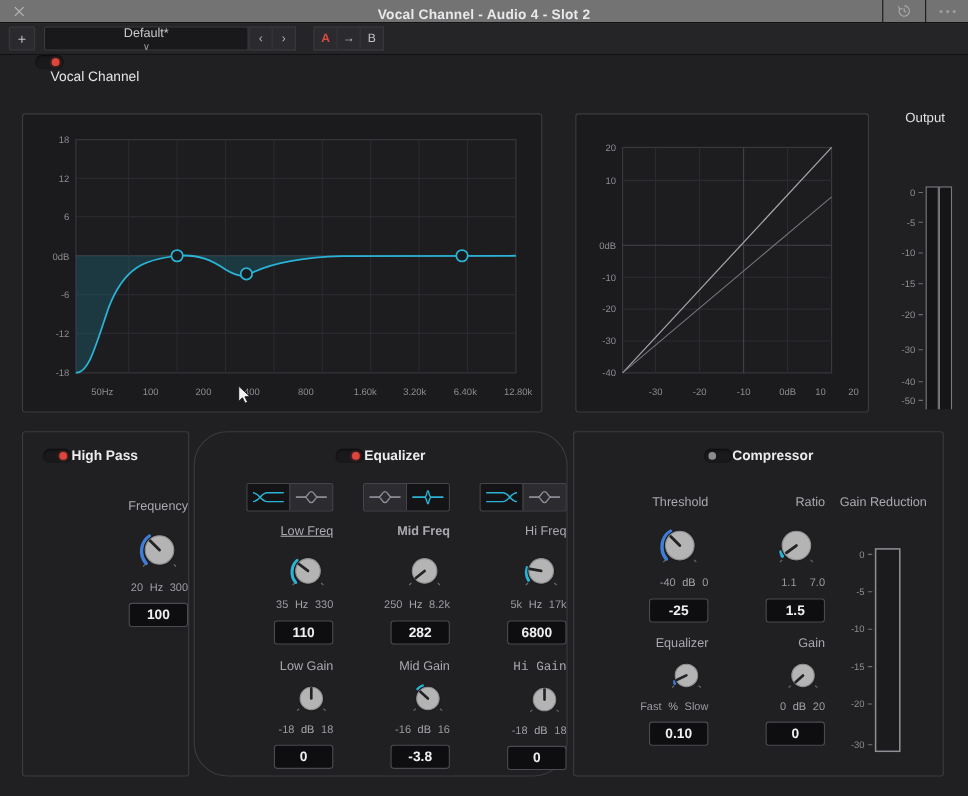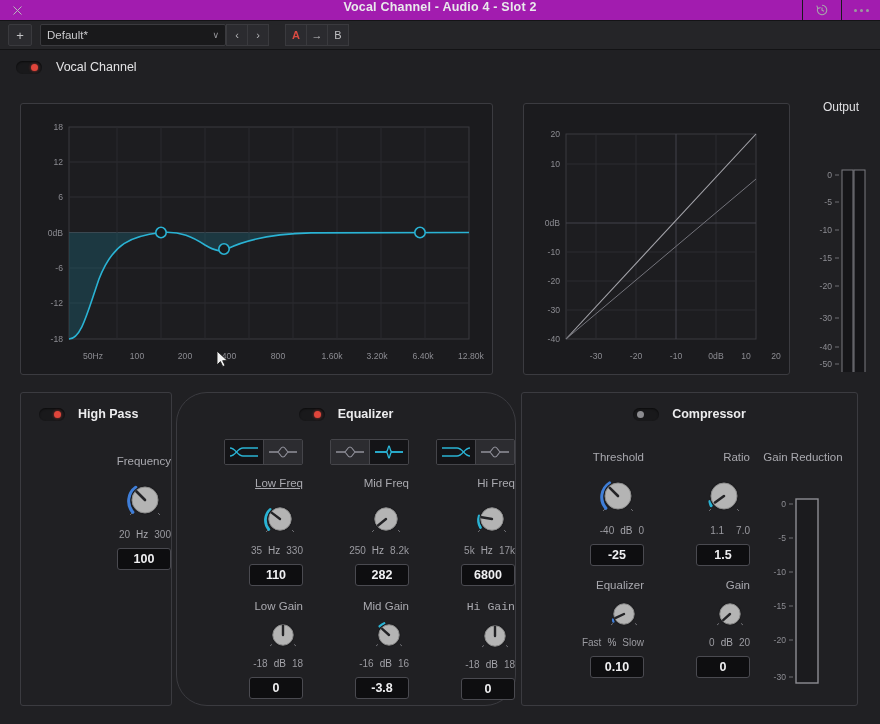--- a/index.html
+++ b/index.html
@@ -6,23 +6,23 @@
   body{
     width:880px;height:724px;overflow:hidden;
     font-family:"Liberation Sans","DejaVu Sans",sans-serif;
     color:#d2d2d4;
     -webkit-font-smoothing:antialiased;
   }
   .app{position:relative;width:880px;height:724px;background:#202023;}
 
   
   .titlebar{
-    position:relative;height:20px;background:#a21caf;
+    position:relative;height:20px;background:#737373;
     border-bottom:1px solid #141416;
-    display:flex;align-items:flex-start;gap:40px;
+    display:flex;align-items:flex-end;gap:40px;
   }
   .tb-close{
     width:34px;height:20px;display:flex;align-items:center;justify-content:center;
     color:#b9b9bc;font-size:11px;line-height:1;cursor:pointer;
   }
   .tb-title{
     position:absolute;left:0;right:0;text-align:center;
     font-size:12.5px;font-weight:bold;color:#e9e9eb;letter-spacing:.2px;
     pointer-events:none;
   }
@@ -41,62 +41,62 @@
     display:flex;align-items:center;padding:0 8px;gap:0;
   }
   .pb-plus{
     width:22px;height:20px;border:1px solid #3a3a3e;border-radius:2px;
     background:#2b2b2f;display:flex;align-items:center;justify-content:center;
     font-size:13px;color:#c3c3c6;cursor:pointer;line-height:1;
   }
   .pb-select{
     margin-left:8px;width:172px;height:20px;background:#19191b;
     border:1px solid #3a3a3e;border-radius:2px;display:flex;align-items:center;
-    padding:0 6px;cursor:pointer;
+    padding:0 6px;cursor:pointer;flex-direction:column;
   }
   .pb-select .lbl{flex:1;font-size:11.5px;color:#c9c9cc;}
   .pb-select .chev{font-size:9px;color:#9a9a9e;}
   .pb-arrow{
     width:20px;height:20px;border:1px solid #3a3a3e;border-left:none;
     background:#2b2b2f;display:flex;align-items:center;justify-content:center;
     font-size:11px;color:#b6b6b9;cursor:pointer;
   }
   .pb-arrow.first{border-left:1px solid #3a3a3e;}
   .ab-group{margin-left:16px;display:flex;}
   .ab-btn{
     width:20px;height:20px;border:1px solid #3a3a3e;background:#2b2b2f;
     display:flex;align-items:center;justify-content:center;
     font-size:11px;color:#c1c1c4;cursor:pointer;border-left:none;
   }
   .ab-btn.first{border-left:1px solid #3a3a3e;}
   .ab-btn.active{color:#d94b42;font-weight:bold;}
 
   
-  .masterrow{height:34px;display:flex;align-items:center;padding:0 16px;}
+  .masterrow{height:34px;display:flex;padding:0 32px;flex-direction:column;}
   .toggle{
     width:26px;height:13px;border-radius:7px;background:#19191b;
     position:relative;cursor:pointer;flex:none;
     box-shadow:inset 0 1px 2px rgba(0,0,0,.6);
   }
   .toggle i{
     position:absolute;top:3px;width:7px;height:7px;border-radius:50%;display:block;
   }
   .toggle.on i{right:4px;background:#e0453b;box-shadow:0 0 3px rgba(224,69,59,.7);}
   .toggle.off i{left:4px;background:#8c8c90;}
   .masterrow .name{margin-left:14px;font-size:12.5px;color:#e3e3e5;}
 
   
   .panel{
     background:#202023;border:1px solid #3b3b40;border-radius:3px;
     position:absolute;box-sizing:border-box;
   }
   .graph-panel{background:#1b1b1e;}
 
   .sec-head{
-    display:flex;align-items:center;justify-content:center;gap:13px;
+    display:flex;align-items:center;justify-content:center;
     height:26px;margin-top:8px;
   }
   .sec-head .title{font-size:12.5px;font-weight:bold;color:#ececee;}
   .sec-head.left{justify-content:flex-start;padding-left:18px;}
 
   
   .axlbl{font-size:8.6px;fill:#8c8c92;font-family:"Liberation Sans",sans-serif;}
   .knob-label{font-size:11.5px;color:#a9a9af;margin-bottom:7px;}
   .knob{position:relative;}
   .knob svg{display:block;}
@@ -401,21 +401,21 @@
             <path d="M1 8 L9 8 C12 8 12 13 15 13 C18 13 18 8 21 8 L29 8" fill="none" stroke="#90909a" stroke-width="1.2"></path>
           </svg>
         </div>
         <div class="opt sel">
           <svg width="30" height="16" viewBox="0 0 30 16">
             <path d="M1 8 L12 8 C14 8 14 2 15 2 C16 2 16 8 18 8 L29 8" fill="none" stroke="#2ab3d4" stroke-width="1.3"></path>
             <path d="M1 8 L12 8 C14 8 14 14 15 14 C16 14 16 8 18 8 L29 8" fill="none" stroke="#2ab3d4" stroke-width="1.3"></path>
           </svg>
         </div>
       </div>
-      <div class="knob-label" style="margin-top:12px;">Mid Freq</div>
+      <div class="knob-label" style="margin-top:12px;font-weight:bold;">Mid Freq</div>
       <div class="knob">
         <svg width="46" height="46" viewBox="0 0 46 46">
           <circle cx="23" cy="23" r="12.6" fill="#1c1c1f"></circle>
           <circle cx="23" cy="23" r="11.2" fill="#b4b4b4"></circle>
           <circle cx="23" cy="23" r="11.2" fill="none" stroke="#8e8e8e" stroke-width="1"></circle>
           <line x1="23" y1="23" x2="15" y2="29.5" stroke="#232326" stroke-width="2.4" stroke-linecap="round"></line>
           <line x1="9" y1="36" x2="11" y2="34" stroke="#6d6d72" stroke-width="1"></line>
           <line x1="37" y1="36" x2="35" y2="34" stroke="#6d6d72" stroke-width="1"></line>
         </svg>
       </div>

